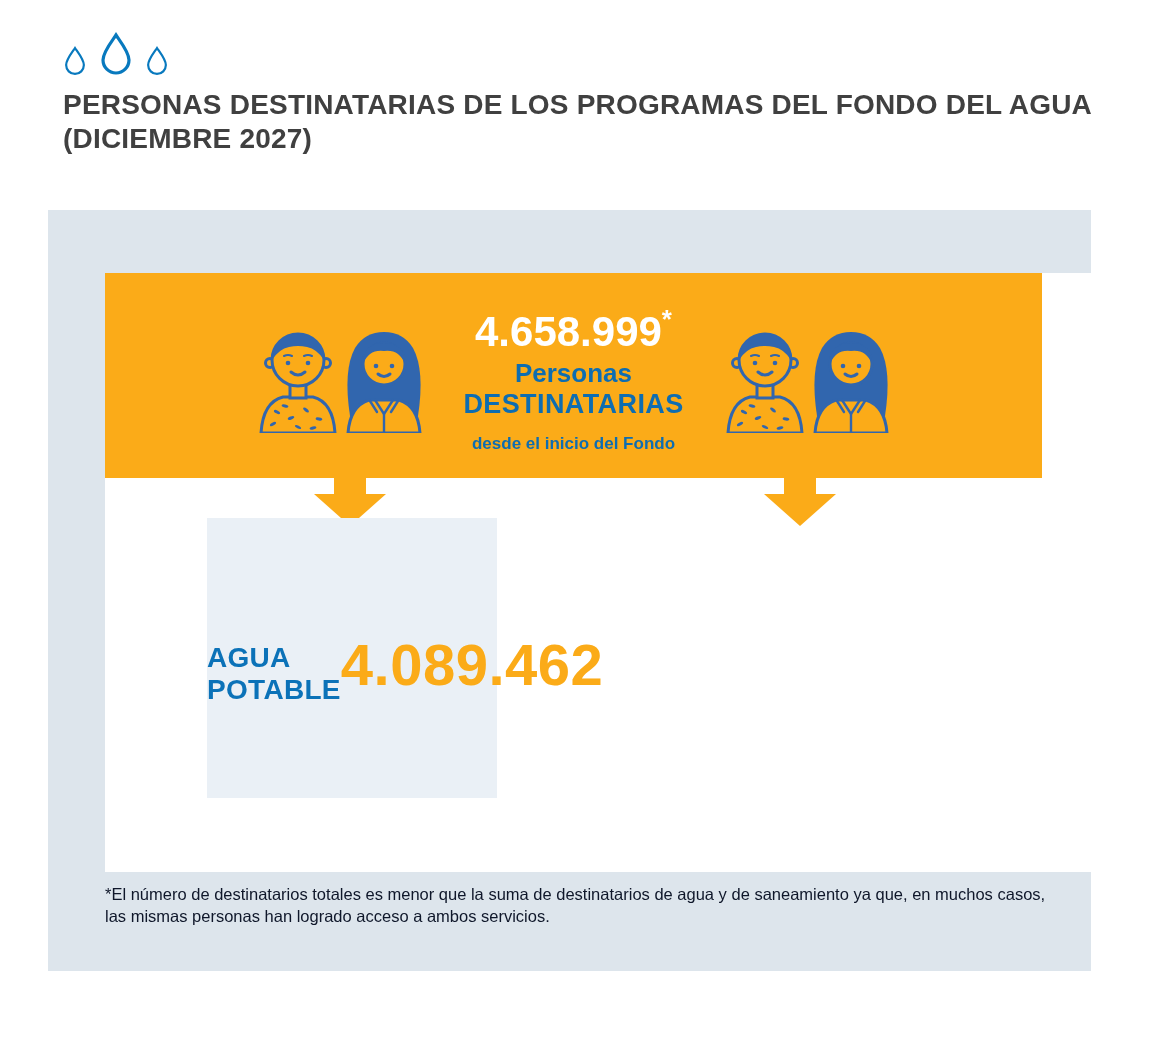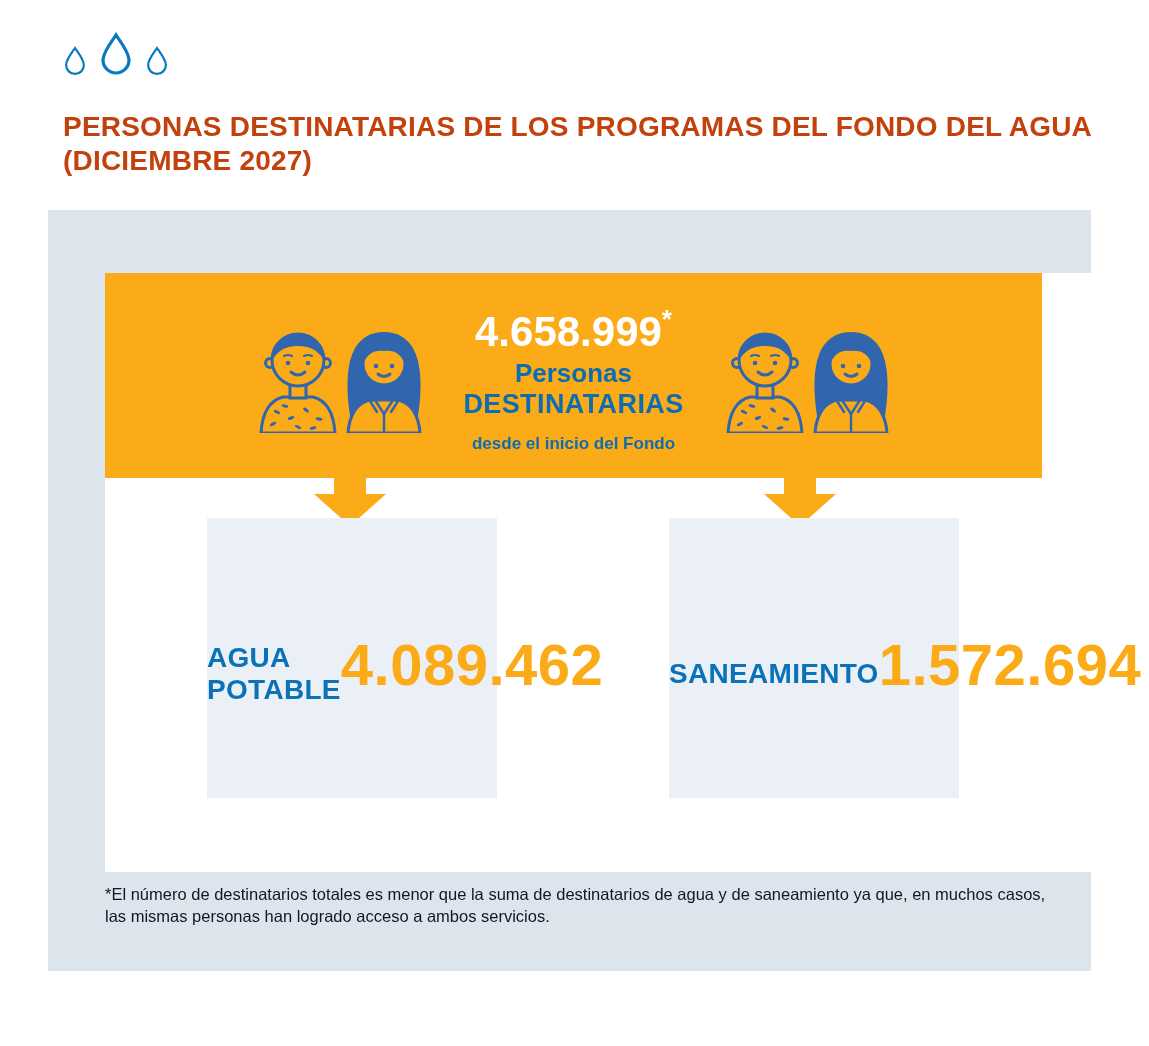--- a/index.html
+++ b/index.html
@@ -2,21 +2,21 @@
 <html><head>
 <meta charset="utf-8">
 <style>
   html,body{margin:0;padding:0;background:#ffffff;}
   .page{position:relative;width:1149px;height:1046px;background:#ffffff;overflow:hidden;
         font-family:"Liberation Sans",sans-serif;}
 
   
   .header{position:absolute;left:63px;top:30px;}
   .drops{display:flex;align-items:flex-end;gap:12px;height:46px;}
-  .page-title{margin-top:34px;color:#c2410c;font-size:28px;font-weight:700;line-height:34px;letter-spacing:.2px;}
+  .page-title{margin-top:12px;color:#404040;font-size:28px;font-weight:700;line-height:34px;letter-spacing:.2px;}
 
   
   .panel{position:absolute;left:48px;top:210px;width:1043px;height:761px;background:#DDE5EC;}
 
   
   .card{position:absolute;left:57px;top:63px;width:1021px;height:599px;background:#ffffff;}
 
   
   .banner{position:absolute;left:0;top:0;width:937px;height:205px;background:#FBAB18;
           display:flex;align-items:center;justify-content:center;}
@@ -178,26 +178,19 @@
         </svg>
 
       <div class="box b-left">
         <div class="box-title">AGUA POTABLE</div>
         <svg width="160" height="105" class="box-couple">
             <use href="#sym-couple-filled"></use>
           </svg>
         <div class="box-number">4.089.462</div>
       </div>
 
-      <div class="box b-right">
-        <div class="box-title">SANEAMIENTO</div>
-        <svg width="160" height="105" class="box-couple">
-            <use href="#sym-couple-filled"></use>
-          </svg>
-        <div class="box-number">1.572.694</div>
-      </div>
 
     </div>
 
     <div class="footnote">*El número de destinatarios totales es menor que la suma de destinatarios de agua y de saneamiento ya que, en muchos casos, las mismas personas han logrado acceso a ambos servicios.</div>
   </div>
 
 </div>
 
 </body></html>

